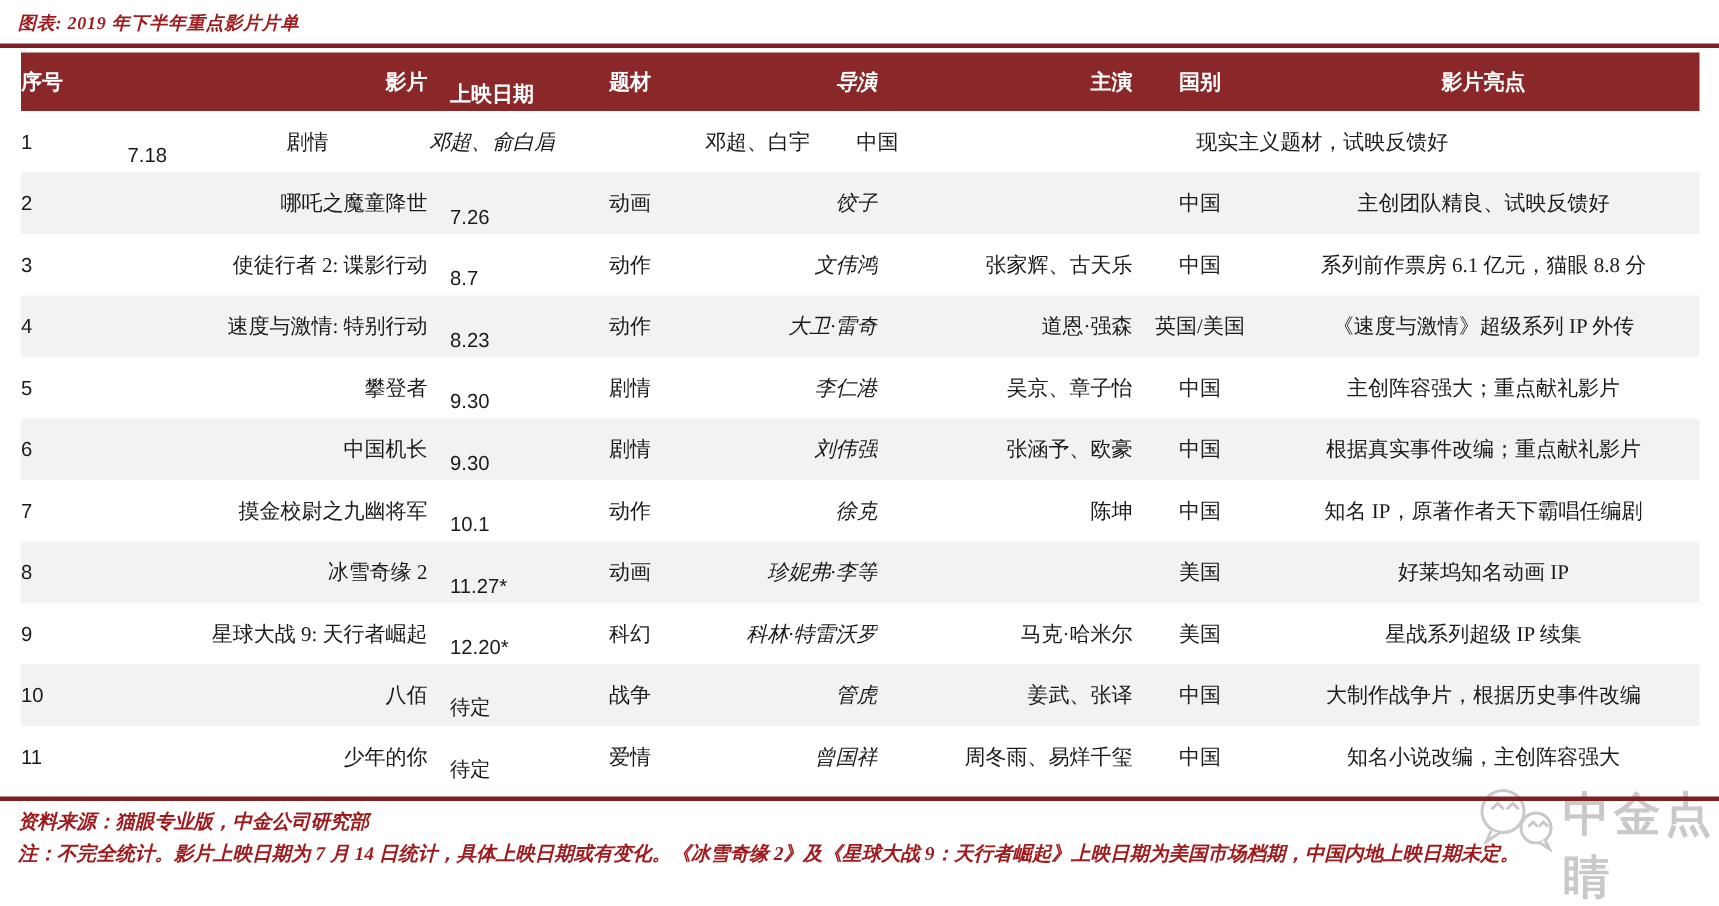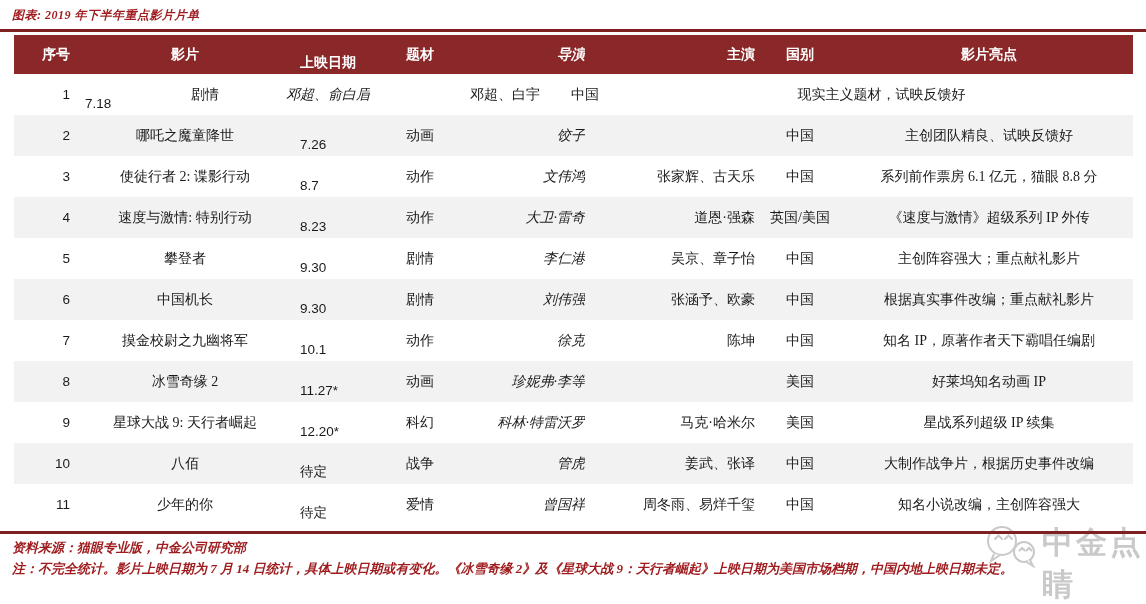--- a/index.html
+++ b/index.html
@@ -23,22 +23,22 @@
   .table{margin:3px 13px 0 14px;}
   .thead{
     display:flex;align-items:center;background:var(--header-bg);
     color:#ffffff;font-weight:bold;height:39px;font-size:14px;
   }
   .tbody .tr{
     display:flex;align-items:center;height:41px;font-size:14px;color:#1a1a1a;
   }
   .tbody .tr:nth-child(even){background:var(--row-alt);}
   .c{flex:0 0 auto;white-space:nowrap;overflow:hidden;}
-  .c0{width:56px;text-align:right;}
-  .c1{width:215px;padding-left:15px;text-align:center;}
+  .c0{width:56px;text-align:left;}
+  .c1{width:215px;padding-left:15px;text-align:right;}
   .c2{width:100px;padding-left:15px;text-align:left;font-family:"Liberation Sans","DejaVu Sans",sans-serif;font-size:13.5px;margin-top:17px;}
   .c3{width:70px;text-align:center;}
   .c4{width:130px;padding-left:15px;text-align:right;font-style:italic;}
   .c5{width:170px;padding-left:15px;text-align:right;}
   .c6{width:90px;text-align:center;}
   .c7{flex:1 1 auto;text-align:center;}
   .thead .c2{font-family:"Liberation Serif","DejaVu Serif",serif;font-size:14px;}
   .num{font-family:"Liberation Sans","DejaVu Sans",sans-serif;font-size:13.5px;}
   .footer{
     border-top:3px solid var(--accent-red);margin-top:6px;

